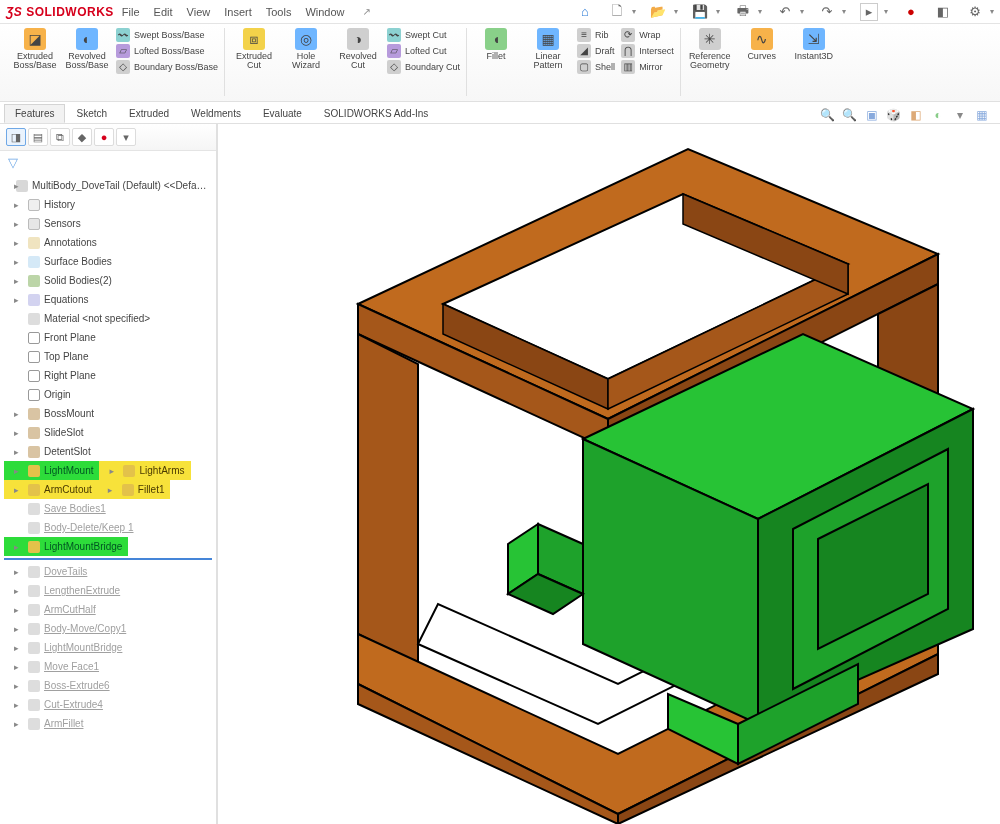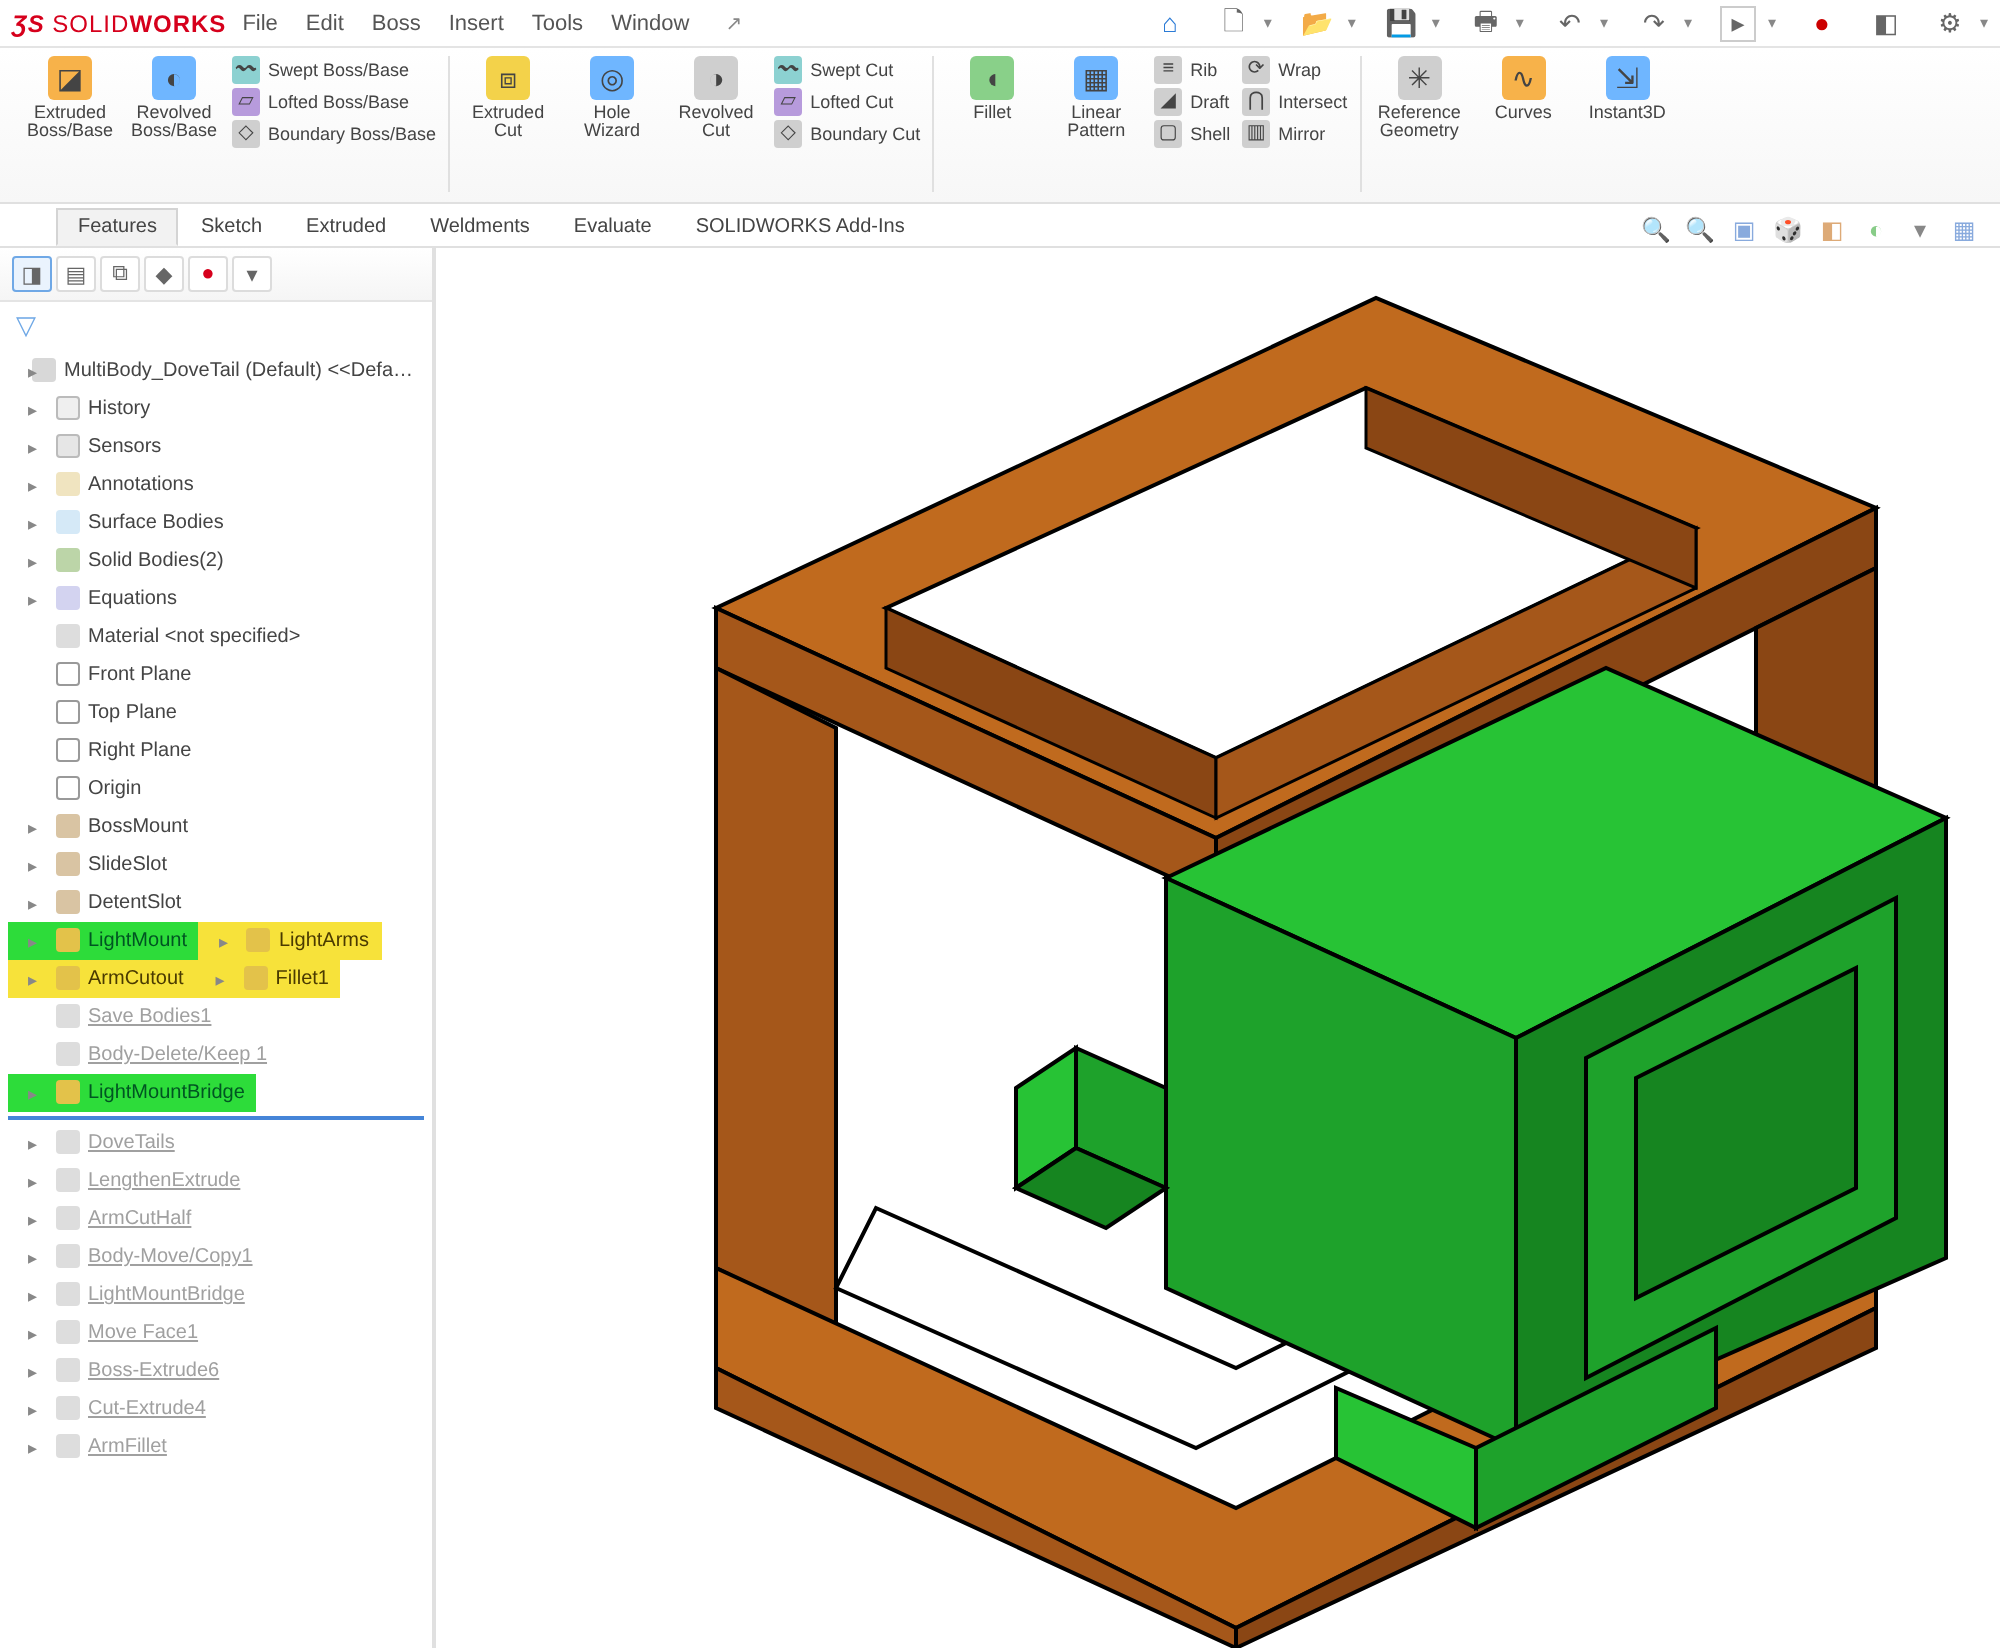--- a/index.html
+++ b/index.html
@@ -1,21 +1,21 @@
 <!DOCTYPE html>
 <html><head>
 <meta charset="utf-8">
 <style>
   * { box-sizing: border-box; margin: 0; padding: 0; font-family: "Segoe UI", Arial, sans-serif; }
   body { width: 1000px; height: 824px; background: #fff; overflow: hidden; font-size: 11px; color: #333; }
 
   
   .title-bar { display: flex; align-items: center; height: 24px; padding: 0 6px; background: #fff; border-bottom: 1px solid #e4e4e4; }
   .logo { color: #d6001c; font-weight: bold; letter-spacing: 0.5px; margin-right: 8px; font-size: 12px; }
-  .logo-bold { font-weight: 400; }
+  .logo-bold { font-weight: 700; }
   .menu-items { display: flex; gap: 14px; font-size: 11px; color: #555; justify-content: center; }
   .menu-items span { cursor: pointer; }
   .menu-arrow { font-size: 10px; color: #888; margin-left: 4px; }
   .title-right { margin-left: auto; display: flex; align-items: center; gap: 14px; }
   .tb-icon { width: 18px; height: 18px; display: inline-flex; align-items: center; justify-content: center; font-size: 13px; color: #666; }
   .tb-icon.blue { color: #2b7bd6; }
   .tb-icon.red  { color: #c00; }
   .tb-drop { font-size: 8px; color: #888; margin-left: -8px; }
 
   
@@ -32,21 +32,21 @@
   .c-yellow { background:#f3d24a; }
   .c-blue   { background:#6fb6ff; }
   .c-gray   { background:#cfcfcf; }
   .c-green  { background:#89d089; }
   .c-purple { background:#b79bdc; }
   .c-teal   { background:#8cd1d1; }
 
   
   .tabbar { display:flex; align-items:flex-end; height:22px; padding:0 4px; border-bottom:1px solid #e0e0e0; background:#fff; }
   .tabbar .tab { padding:3px 10px; font-size:10px; color:#444; border:1px solid transparent; cursor:pointer;}
-  .tabbar .tab.active { background:#f2f2f2; border:1px solid #d4d4d4; border-bottom-color:#f2f2f2;margin-left:24px; }
+  .tabbar .tab.active { background:#f2f2f2; border:1px solid #d4d4d4; border-bottom-color:#f2f2f2; }
   .tabbar .right-icons { margin-left:auto; display:flex; gap:6px; padding-right:6px; }
   .tabbar .right-icons span { width:16px;height:16px; display:inline-flex;align-items:center;justify-content:center; font-size:12px; }
 
   
   .main { display:flex; height: calc(824px - 24px - 78px - 22px); }
   .tree-pane { width:218px; border-right:2px solid #e0e0e0; background:#fff; display:flex; flex-direction:column; position:relative;}
   .tree-tabs { display:flex; align-items:center; gap:2px; padding:4px 6px; border-bottom:1px solid #e4e4e4; background:linear-gradient(#fff,#f5f5f5); }
   .tree-tabs .tt { width:20px;height:18px; border:1px solid #dcdcdc; border-radius:2px; display:flex;align-items:center;justify-content:center; font-size:11px; color:#666; background:#fff;}
   .tree-tabs .tt.active { border-color:#6fa8e6; background:#eaf3fd;}
   .filter-row { padding:4px 8px; }
@@ -82,21 +82,21 @@
 </head>
 <body>
 
 <div class="title-bar">
   <span class="logo">
     <span style="color:#d6001c;font-style:italic;">ƷS&nbsp;</span><span class="logo-bold">SOLID</span><span>WORKS</span>
   </span>
   <div class="menu-items">
     <span>File</span>
     <span>Edit</span>
-    <span>Boss</span>
+    <span>View</span>
     <span>Insert</span>
     <span>Tools</span>
     <span>Window</span>
     <span class="menu-arrow">↗</span>
   </div>
   <div class="title-right">
     <span class="tb-icon blue">⌂</span>
     <span class="tb-icon">🗋</span>
       <span class="tb-drop">▾</span>
     <span class="tb-icon">📂</span>

